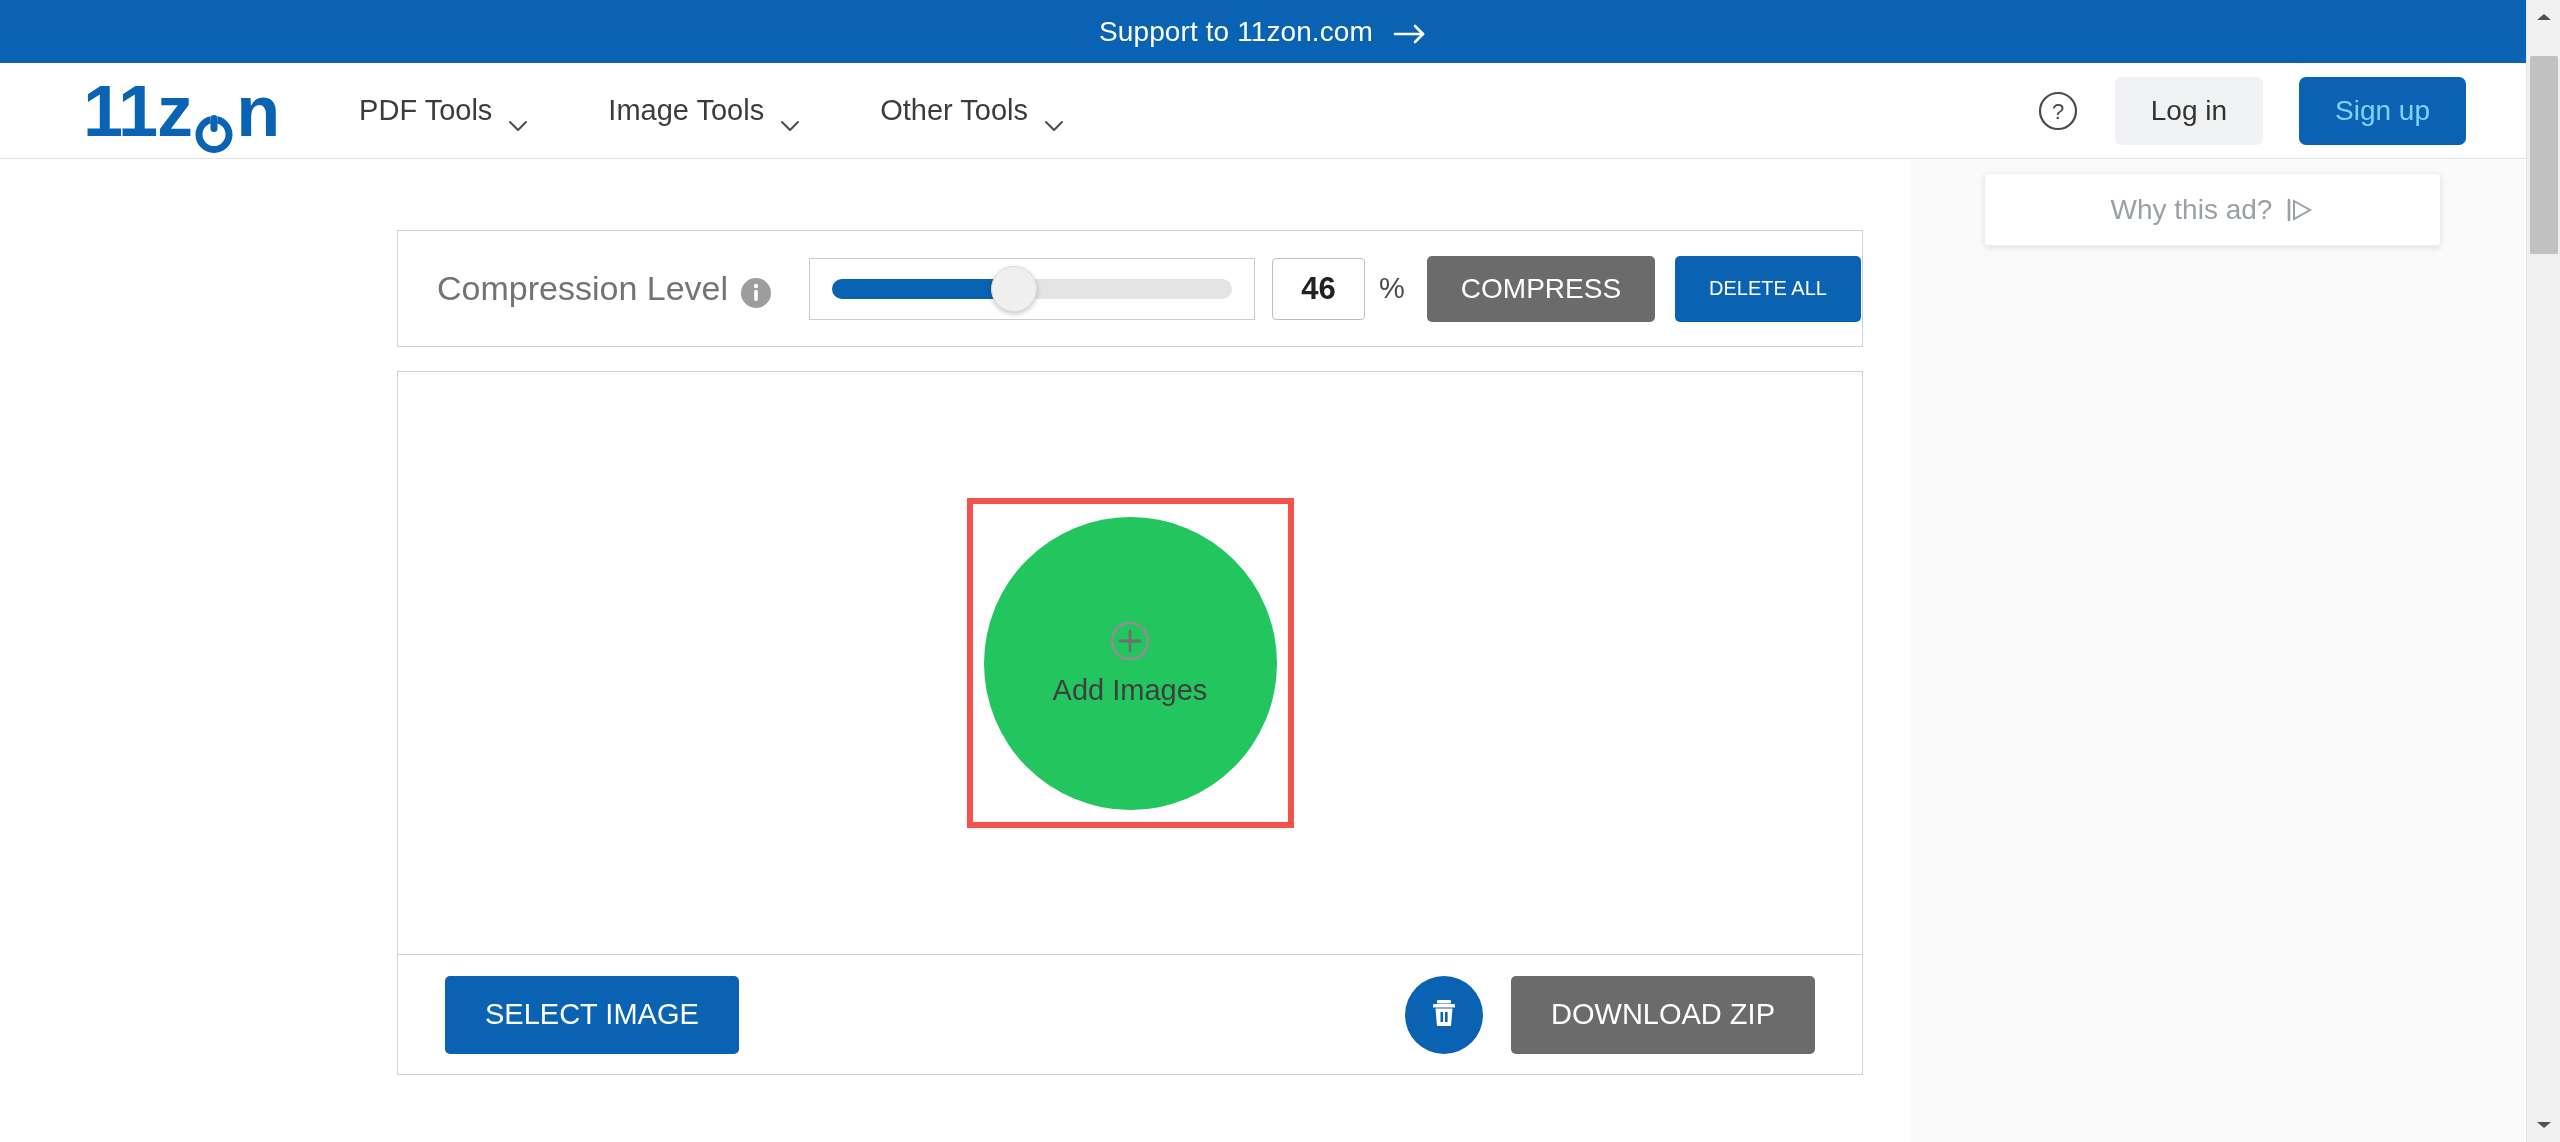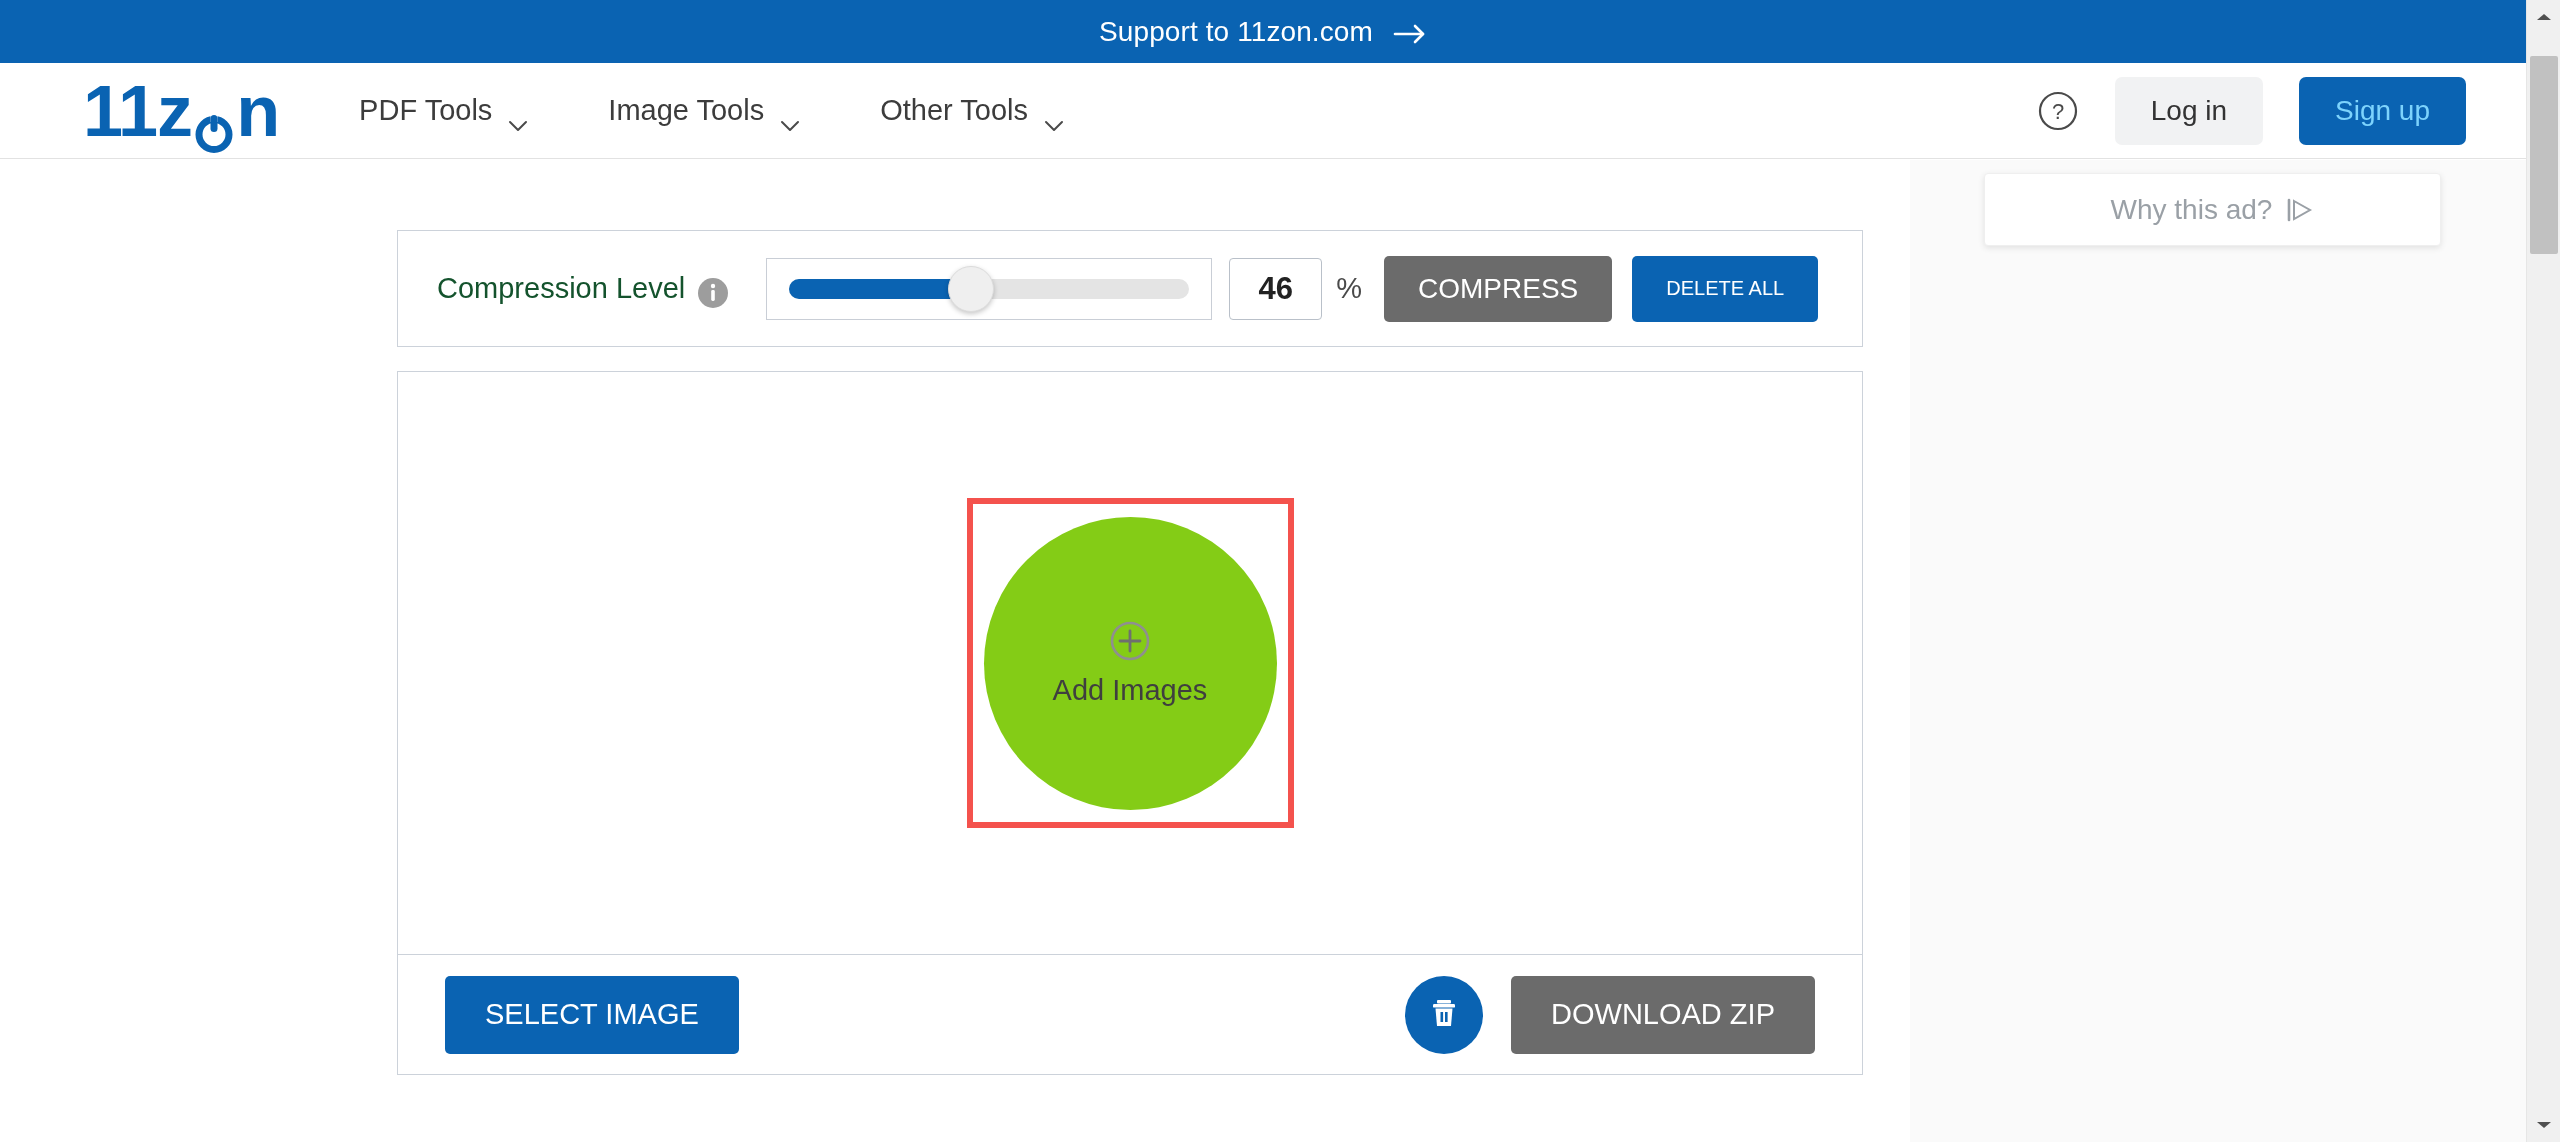--- a/index.html
+++ b/index.html
@@ -161,22 +161,22 @@
 
   .settings-panel {
     border: 1px solid #ccd2da;
     background: #ffffff;
     height: 117px;
     display: flex;
     align-items: center;
     padding-left: 39px;
   }
   .comp-label {
-    font-size: 29px;
-    color: #14532d;
+    font-size: 34px;
+    color: #737373;
     white-space: nowrap;
   }
   .info-icon {
     width: 30px;
     height: 30px;
     margin-left: 13px;
     position: relative;
     top: 4px;
     cursor: pointer;
   }
@@ -287,21 +287,21 @@
     display: flex;
     align-items: center;
     justify-content: center;
     cursor: pointer;
     background: #ffffff;
   }
   .add-circle {
     width: 293px;
     height: 293px;
     border-radius: 50%;
-    background: #84cc16;
+    background: #22c55e;
     display: flex;
     flex-direction: column;
     align-items: center;
     justify-content: center;
     gap: 12px;
   }
   .plus-icon { width: 42px; height: 42px; }
   .add-label {
     font-size: 29px;
     color: #3f3f3f;

